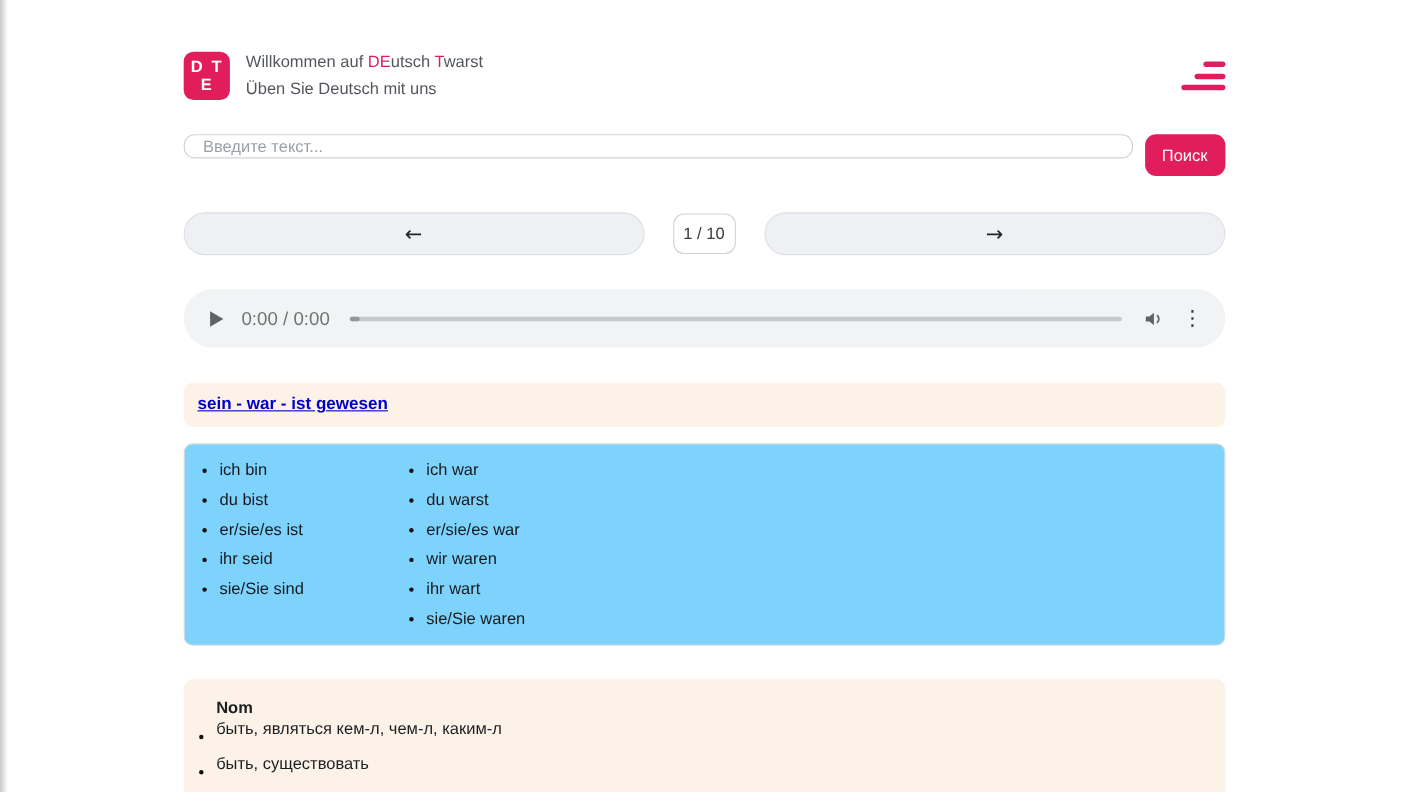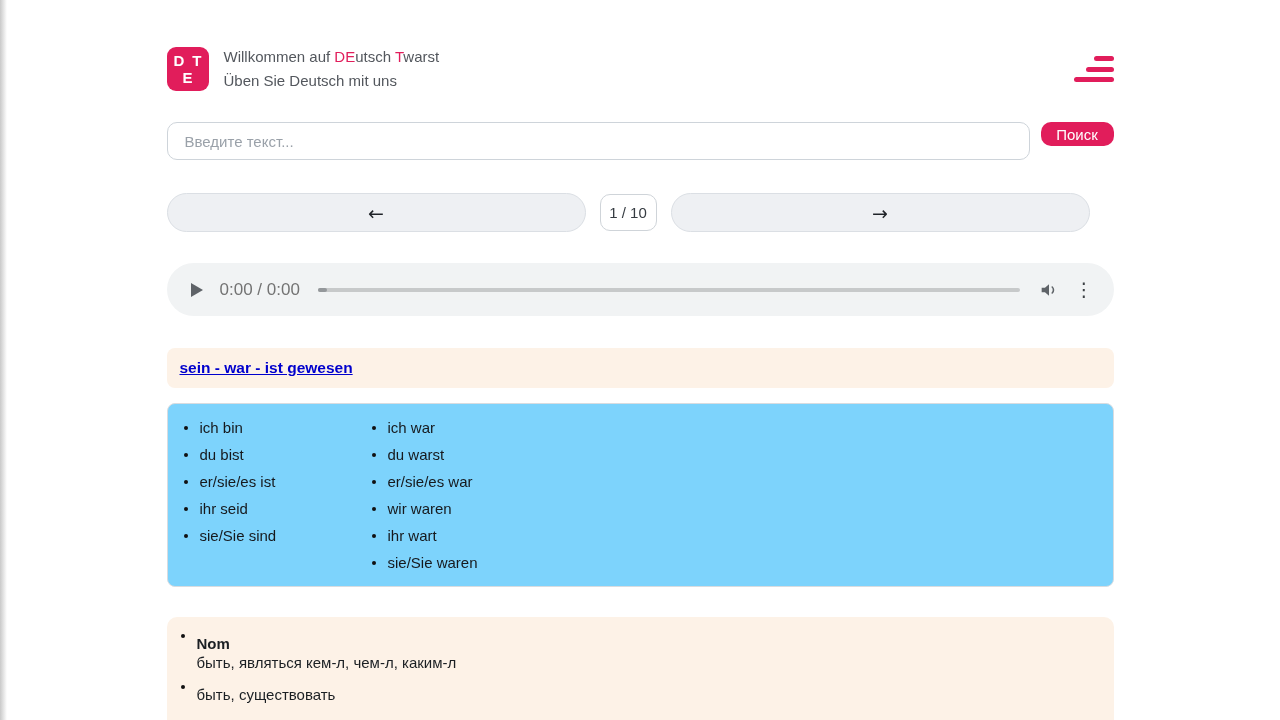--- a/index.html
+++ b/index.html
@@ -20,35 +20,35 @@
   .titles { margin-left:15px; }
   .title-line { font-size:15px; color:#53575d; line-height:24px; }
   .title-line .red { color:var(--accent); }
   .hamburger { width:44px; height:26px; display:flex; flex-direction:column;
                align-items:flex-end; justify-content:space-between; cursor:pointer; }
   .hamburger .bar { height:5px; background:var(--accent); border-radius:2.5px; }
   .bar1 { width:20px; } .bar2 { width:28px; } .bar3 { width:40px; }
 
   
   .search-row { margin-top:31px; display:flex; gap:11px; }
-  .search-input { flex:1; height:38px; border:1px solid #ced4da; border-radius:10px;
+  .search-input { flex:1; height:22px; border:1px solid #ced4da; border-radius:10px;
                   padding:0 17px; font-size:15px; color:#333; outline:none;
                   font-family:"Liberation Sans",sans-serif; }
   .search-input::placeholder { color:#9aa1a9; }
-  .search-btn { width:73px; height:24px; background:var(--accent); color:#fff; border:none;
+  .search-btn { width:73px; height:38px; background:var(--accent); color:#fff; border:none;
                 border-radius:10px; font-size:15px; cursor:pointer;
                 font-family:"Liberation Sans",sans-serif; }
 
   
   .pager { margin-top:33px; display:flex; align-items:center; }
   .pager-btn { width:419px; height:39px; background:#eef0f3; border:1px solid #dbdfe4;
                border-radius:20px; font-size:19px; color:#1f2328; cursor:pointer;
                display:flex; align-items:center; justify-content:center;
                font-family:"DejaVu Sans",sans-serif; }
-  .counter { width:57px; height:37px; margin:0 14px; background:#fff; border:1px solid #cfd4d9;
+  .counter { width:57px; height:37px; margin:0 26px; background:#fff; border:1px solid #cfd4d9;
              border-radius:10px; display:flex; align-items:center; justify-content:center;
              font-size:15px; color:#363c42; }
 
   
   .audio { margin-top:31px; height:53px; background:#f1f3f4; border-radius:27px;
            display:flex; align-items:center; padding:0 20px; }
   .play-btn { width:0; height:0; border-left:12px solid #5f6368;
               border-top:7px solid transparent; border-bottom:7px solid transparent;
               margin-left:4px; cursor:pointer; }
   .audio-time { font-size:17px; color:#737373; margin-left:17px; white-space:nowrap; }
@@ -70,21 +70,21 @@
                padding:10px 16px; display:flex; background:#7dd3fc; }
   .conj-col { list-style:none; }
   .conj-col.col1 { width:188px; }
   .conj-col li { height:27px; display:flex; align-items:center; font-size:15px; color:#16191d; }
   .dot { width:4px; height:4px; border-radius:50%; background:#111; margin-right:12px; flex:none; }
 
   
   .meanings-card { margin-top:30px; background:var(--peach); border-radius:10px;
                    padding:17px 14px; height:130px; }
   .meanings-list { list-style:none; }
-  .meanings-list li { display:flex; align-items:flex-start; margin-bottom:13px; }
+  .meanings-list li { display:flex; align-items:flex-end; margin-bottom:13px; }
   .meaning-label { display:block; font-size:15px; font-weight:bold; color:#1b1f23; line-height:19px; }
   .meaning-label:empty { display:none; }
   .meaning-text { display:block; font-size:15px; color:#1b1f23; line-height:19px; }
 </style>
 </head>
 <body>
 
 <div class="edge-strip"></div>
 
 <div class="container">

